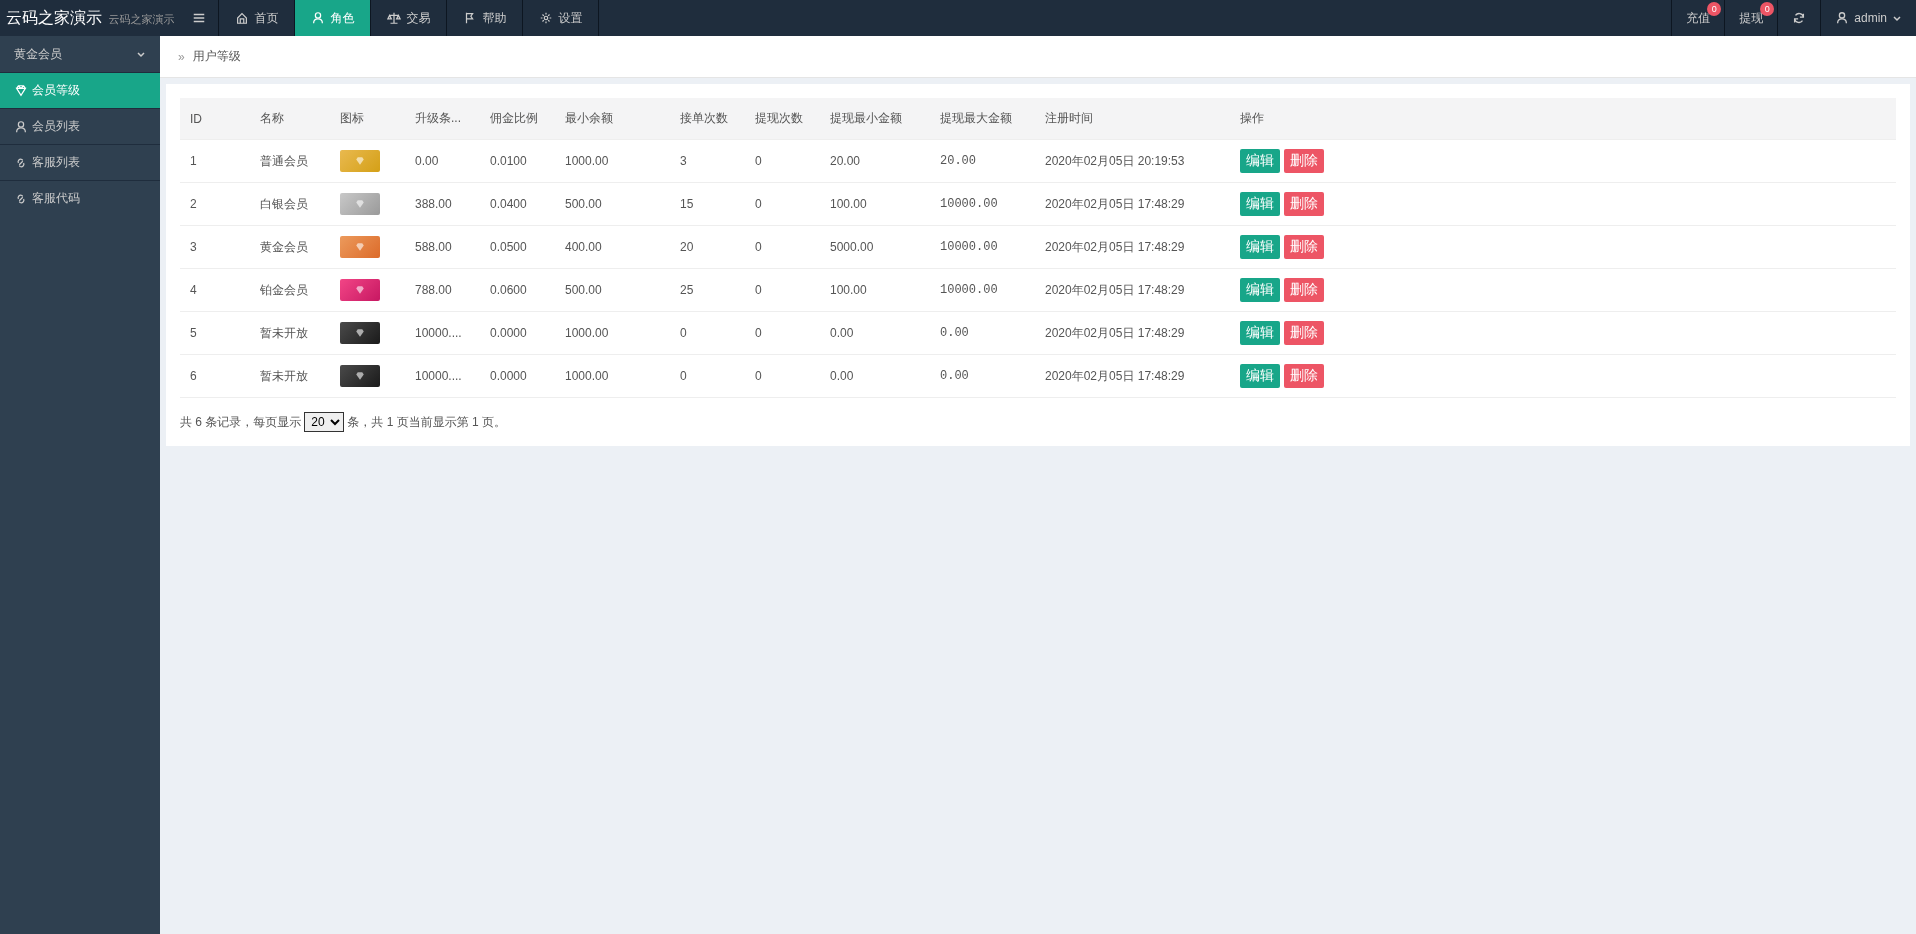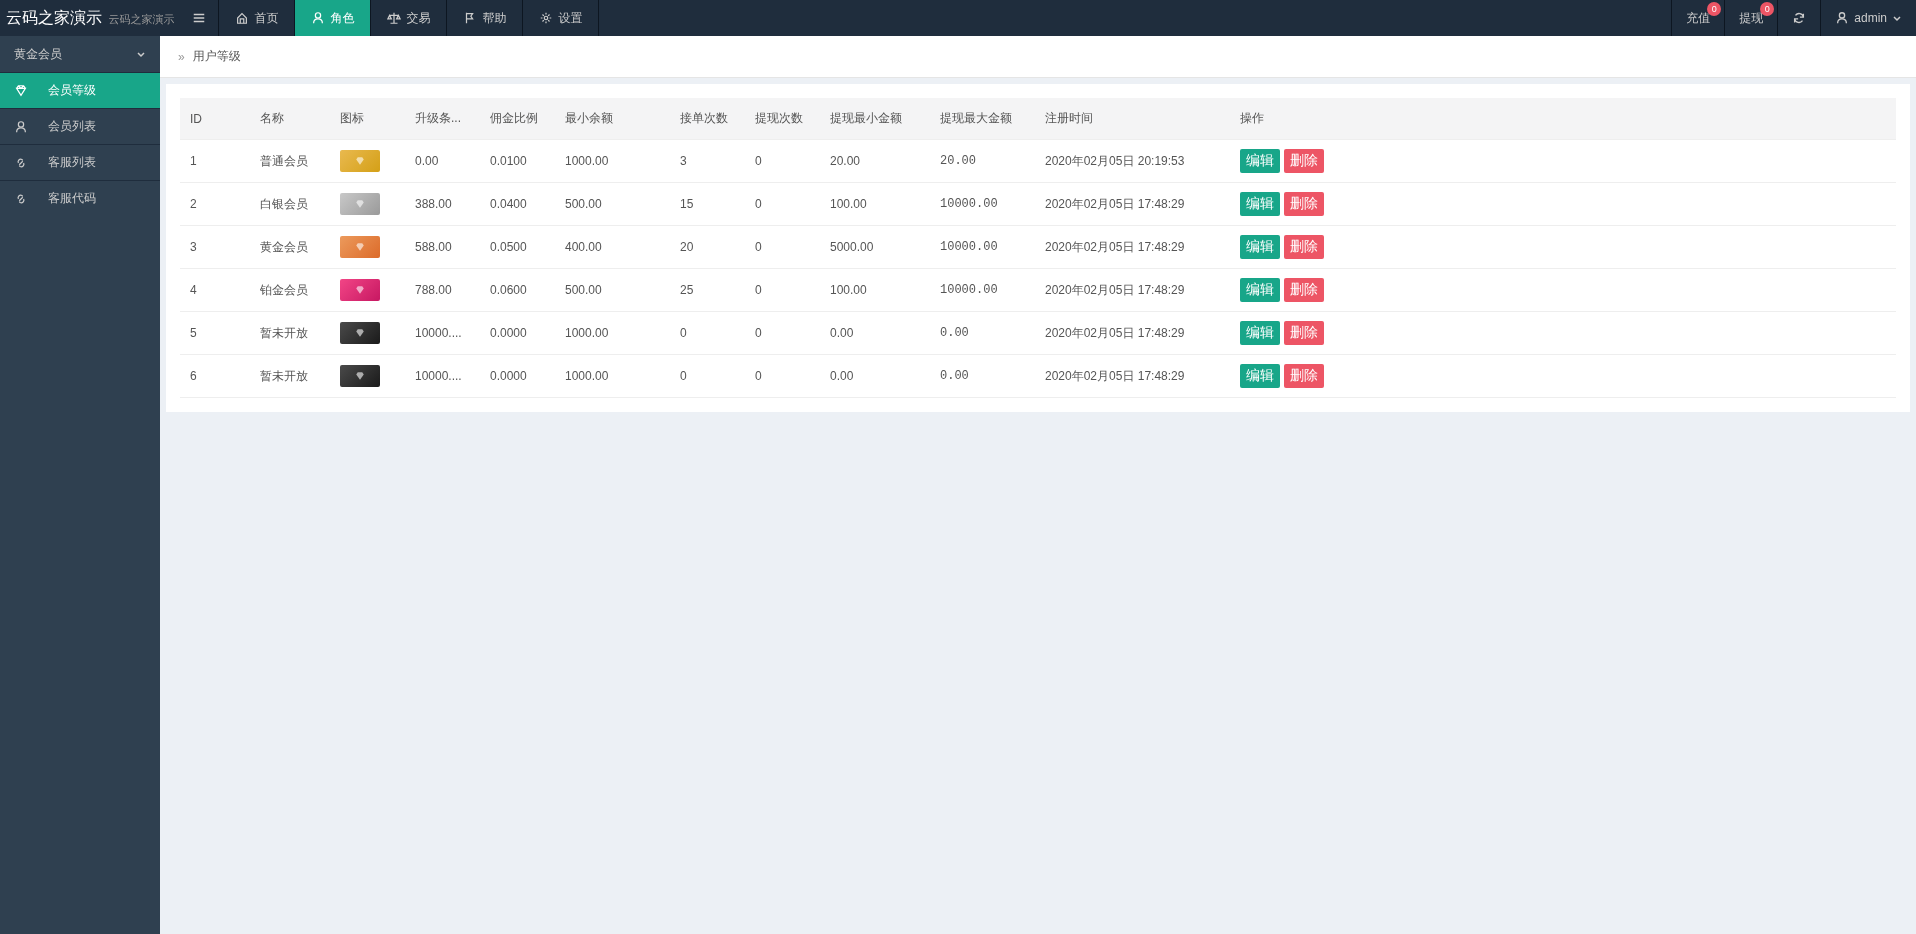--- a/index.html
+++ b/index.html
@@ -13,21 +13,21 @@
     .nav-menu { display: flex; height: 36px; }
     .nav-item { padding: 0 16px; height: 36px; display: flex; align-items: center; cursor: pointer; border-right: 1px solid #0d1621; gap: 5px; color: #ccc; }
     .nav-item.active { background: #18a689; color: #fff; }
     .nav-right { margin-left: auto; display: flex; height: 29px; align-items: center; }
     .nav-right-item { padding: 0 14px; height: 36px; display: flex; align-items: center; cursor: pointer; border-left: 1px solid #0d1621; gap: 5px; position: relative; color: #ccc; }
     .badge { position: absolute; top: 2px; right: 3px; background: #ed5565; color: #fff; border-radius: 50%; width: 14px; height: 14px; font-size: 9px; display: flex; align-items: center; justify-content: center; }
     
     
     .sidebar { position: fixed; left: 0; top: 36px; bottom: 0; width: 160px; background: #2f4050; }
     .side-group { height: 36px; display: flex; align-items: center; padding: 0 14px; color: #ccc; cursor: pointer; justify-content: space-between; }
-    .side-item { height: 36px; display: flex; align-items: center; padding: 8px 14px; color: #ccc; cursor: pointer; gap: 20px; border-top: 1px solid #1f2d3d; }
+    .side-item { height: 36px; display: flex; align-items: center; padding: 8px 14px; color: #ccc; cursor: pointer; gap: 4px; border-top: 1px solid #1f2d3d; }
     .side-item.active { background: #18a689; color: #fff; }
     
     
     .main { margin-left: 160px; padding: 0; }
     .breadcrumb { background: #fff; padding: 12px 18px; display: flex; align-items: center; gap: 8px; font-size: 12px; color: #555; border-bottom: 1px solid #e5e5e5; }
     .content-wrap { padding: 6px; }
     .panel { background: #fff; padding: 14px; }
     
     
     table { width: 100%; border-collapse: collapse; }
@@ -335,15 +335,20 @@
               <td class="col-minbal">1000.00</td>
               <td class="col-orders">0</td>
               <td class="col-withdrawcnt">0</td>
               <td class="col-withdrawmin">0.00</td>
               <td class="col-withdrawmax">0.00</td>
               <td class="col-regtime">2020年02月05日 17:48:29</td>
               <td class="col-ops"><span class="btn btn-edit">编辑</span><span class="btn btn-delete">删除</span></td>
             </tr>
           </tbody>
       </table>
+      <div class="pagination-info">
+        <span>共 6 条记录，每页显示</span>
+        <select><option>20</option></select>
+        <span>条，共 1 页当前显示第 1 页。</span>
+      </div>
     </div>
   </div>
 </div>
 
 </body></html>

